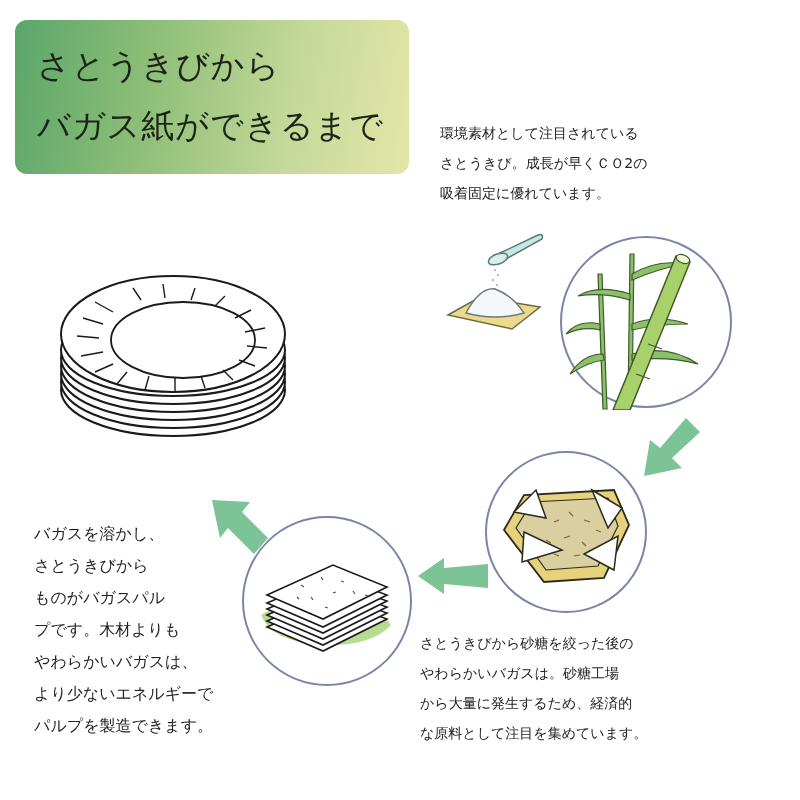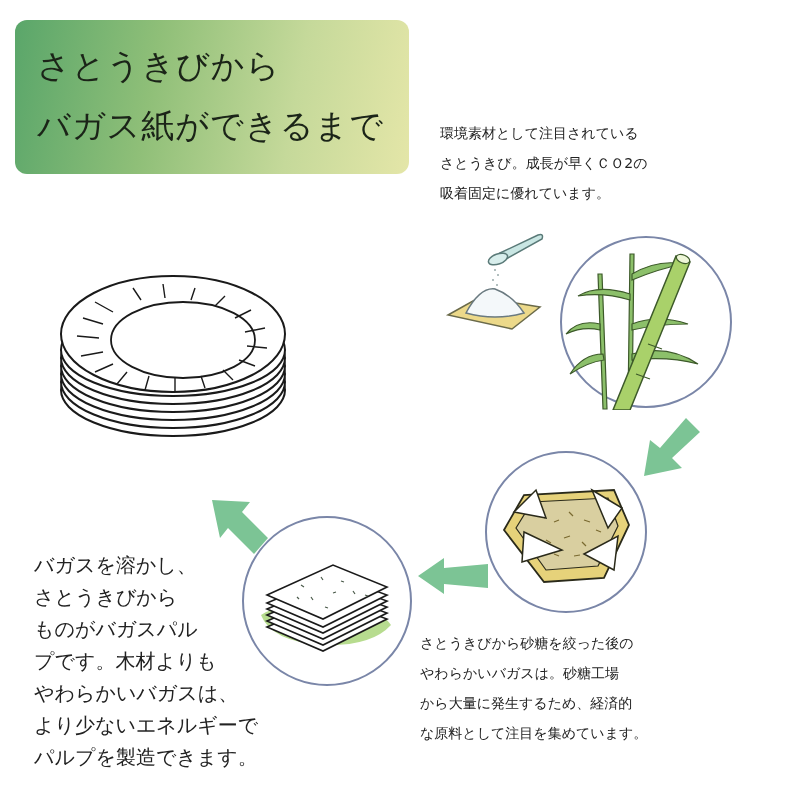--- a/index.html
+++ b/index.html
@@ -6,21 +6,21 @@
   body { width:800px; height:800px; position:relative; overflow:hidden;
          font-family:"DejaVu Sans", "Liberation Sans", sans-serif; color:#1a1a1a; }
   .title-box { position:absolute; left:15px; top:20px; width:394px; height:154px;
     border-radius:12px;
     background:linear-gradient(100deg,#5aa66a 0%,#8fbf78 35%,#c5d99a 70%,#e4e6a8 100%); }
   .title-line { position:absolute; left:22px; font-size:33px; color:#1b2418; letter-spacing:1px; white-space:nowrap; }
   .t1 { top:24px; } .t2 { top:84px;font-family:Liberation Mono, monospace; }
   .caption { position:absolute; font-size:14px; line-height:30px; white-space:nowrap; color:#222; }
   .cap-intro { left:440px; top:118px; }
   .cap-bagasse { left:420px; top:628px; font-size:14px; line-height:30px; }
-  .cap-pulp { left:34px; top:518px; font-size:20px; line-height:32px;margin-top:31px; }
+  .cap-pulp { left:34px; top:518px; font-size:16px; line-height:32px; }
   .ill { position:absolute; }
 </style>
 </head>
 <body>
 
 <div class="title-box">
   <div class="title-line t1">さとうきびから</div>
   <div class="title-line t2">バガス紙ができるまで</div>
 </div>
 

